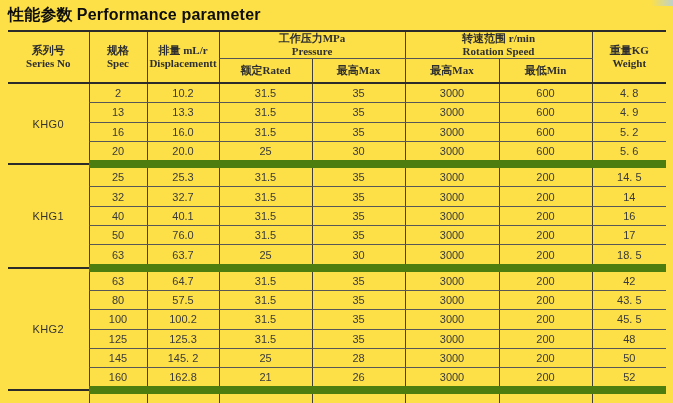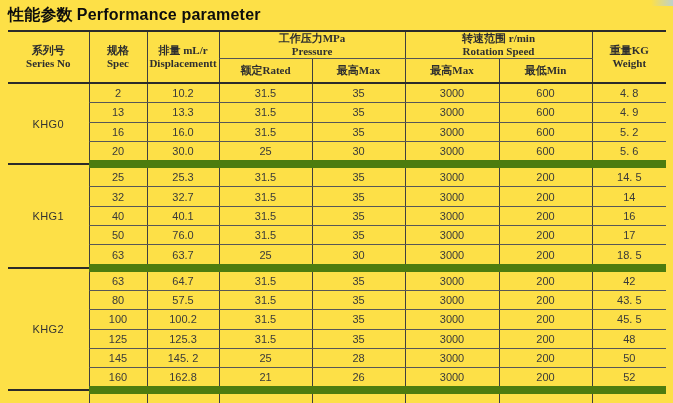--- a/index.html
+++ b/index.html
@@ -151,21 +151,21 @@
         <td class="vl">16</td>
         <td class="vl">16.0</td>
         <td class="vl">31.5</td>
         <td class="vl">35</td>
         <td class="vl">3000</td>
         <td class="vl">600</td>
         <td class="vl">5. 2</td>
       </tr>
       <tr class="gend">
         <td class="vl">20</td>
-        <td class="vl">30.0</td>
+        <td class="vl">20.0</td>
         <td class="vl">25</td>
         <td class="vl">30</td>
         <td class="vl">3000</td>
         <td class="vl">600</td>
         <td class="vl">5. 6</td>
       </tr>
 
       <tr>
         <td class="series" rowspan="5">KHG1</td>
         <td class="vl">25</td>

